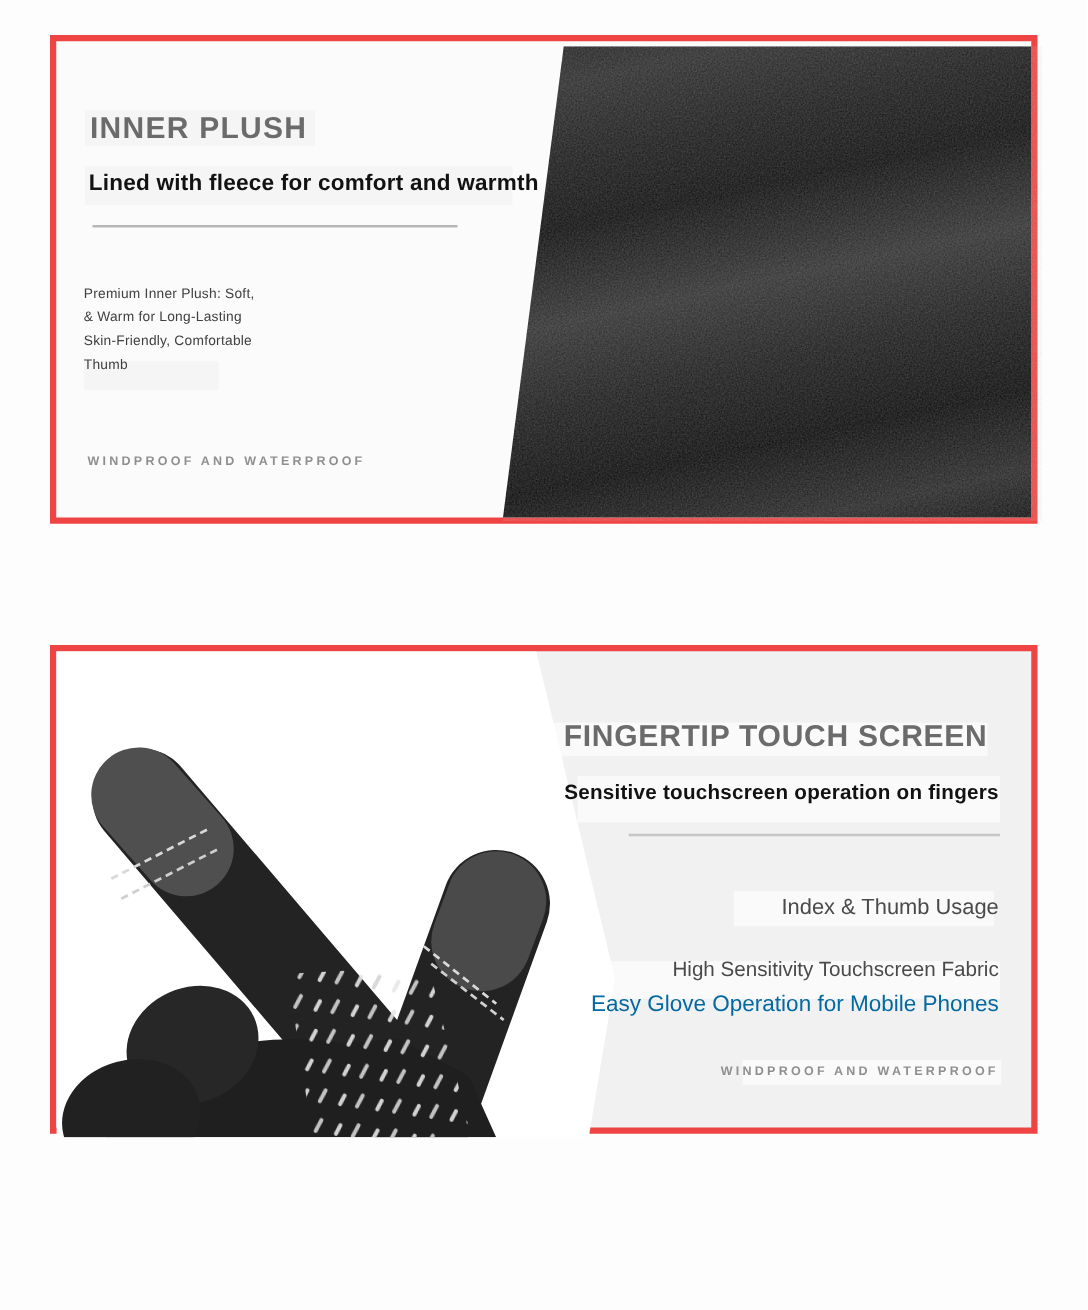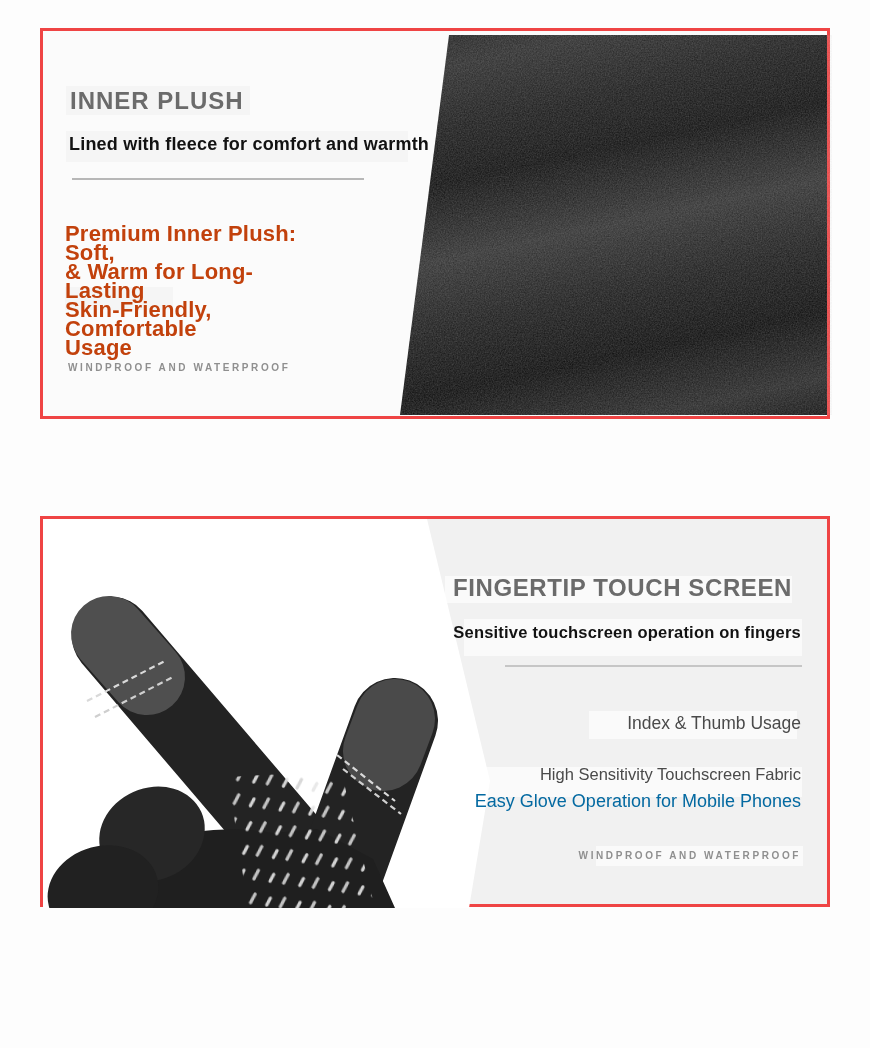--- a/index.html
+++ b/index.html
@@ -4,21 +4,21 @@
 <style>
   * { margin:0; padding:0; box-sizing:border-box; }
   html,body { background:#ffffff; }
   .page {
     position:relative; width:870px; height:1048px;
     background:#fdfdfd; overflow:hidden;
     font-family:"Liberation Sans","DejaVu Sans",sans-serif;
   }
   .panel {
     position:absolute; left:40px; width:790px; height:391px;
-    border:3px solid #ef4444;
+    border:5px solid #ef4444;
   }
   .panel-top    { top:28px;  background:#fbfbfb; }
   .panel-bottom { top:516px; background:#f1f1f1; }
 
   
   .fleece-photo {
     position:absolute; inset:0;
     clip-path: polygon(406px 4px, 789px 4px, 789px 384px, 357px 384px);
   }
   .fleece-base {
@@ -41,21 +41,21 @@
     font-size:24px; font-weight:bold; color:#6b6b6b; letter-spacing:1px;
   }
   .p1-subtitle {
     position:absolute; left:26px; top:103px;
     font-size:18px; font-weight:bold; color:#121212; letter-spacing:.2px;
   }
   .rule { position:absolute; height:2px; background:#b7b7b7; }
   .p1-rule { left:29px; top:147px; width:292px; }
   .p1-body {
     position:absolute; left:22px; top:193px; width:250px;
-    font-size:22px; font-weight:bold; color:#c2410c; line-height:19px;
+    font-size:11px; font-weight:normal; color:#404040; line-height:19px;
     letter-spacing:.2px;
   }
   .footnote {
     font-size:10px; font-weight:bold; color:#8f8f8f; letter-spacing:2.6px;
   }
   .p1-footnote { position:absolute; left:25px; top:331px; }
 
   
   .glove-photo {
     position:absolute; left:0; top:0; width:460px; height:389px;
@@ -105,21 +105,21 @@
     <div class="hl hl-dark" style="left:22px; top:256px; width:108px; height:23px;"></div>
 
     <h2 class="p1-title">INNER PLUSH</h2>
     <div class="p1-subtitle">Lined with fleece for comfort and warmth</div>
     <div class="rule p1-rule"></div>
 
     <div class="p1-body">
       <span style="display:block">Premium Inner Plush: Soft,</span>
       <span style="display:block">&amp; Warm for Long-Lasting</span>
       <span style="display:block">Skin-Friendly, Comfortable</span>
-      <span style="display:block">Usage</span>
+      <span style="display:block">Thumb</span>
     </div>
 
     <div class="footnote p1-footnote">WINDPROOF AND WATERPROOF</div>
   </section>
 
   <section class="panel panel-bottom">
 
     <div class="glove-photo">
       <svg width="460" height="389" viewBox="0 0 460 389" aria-hidden="true">
         <defs>

